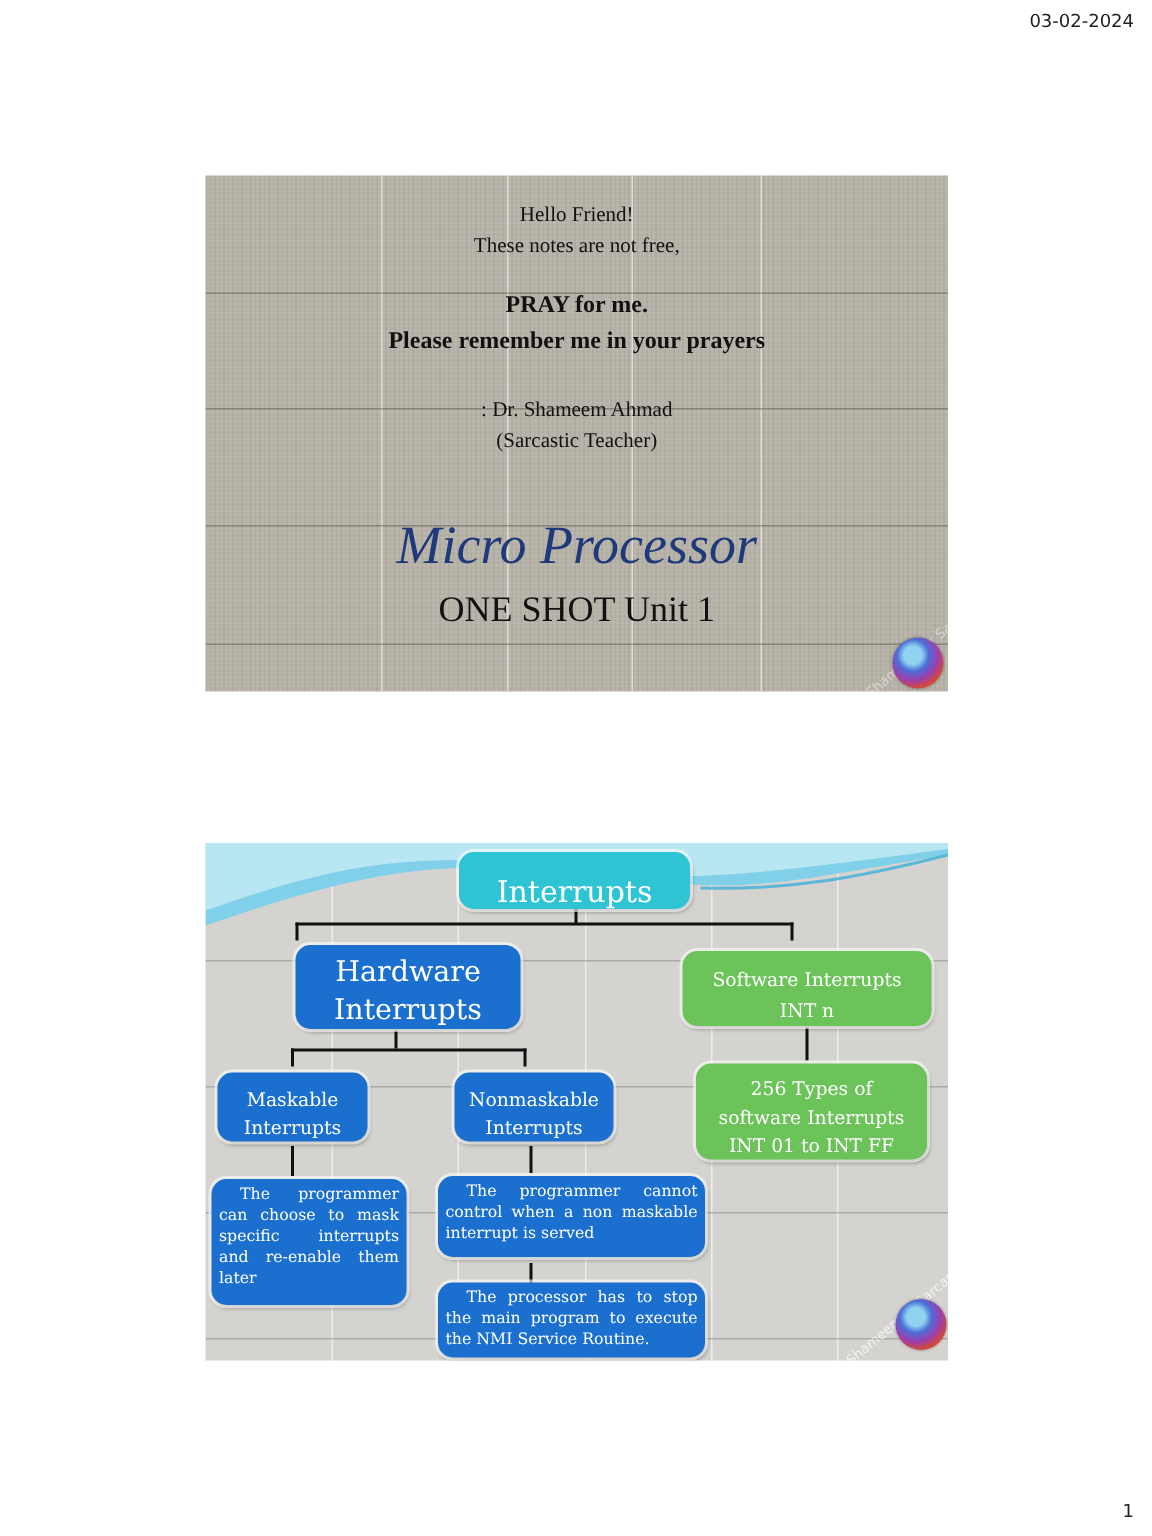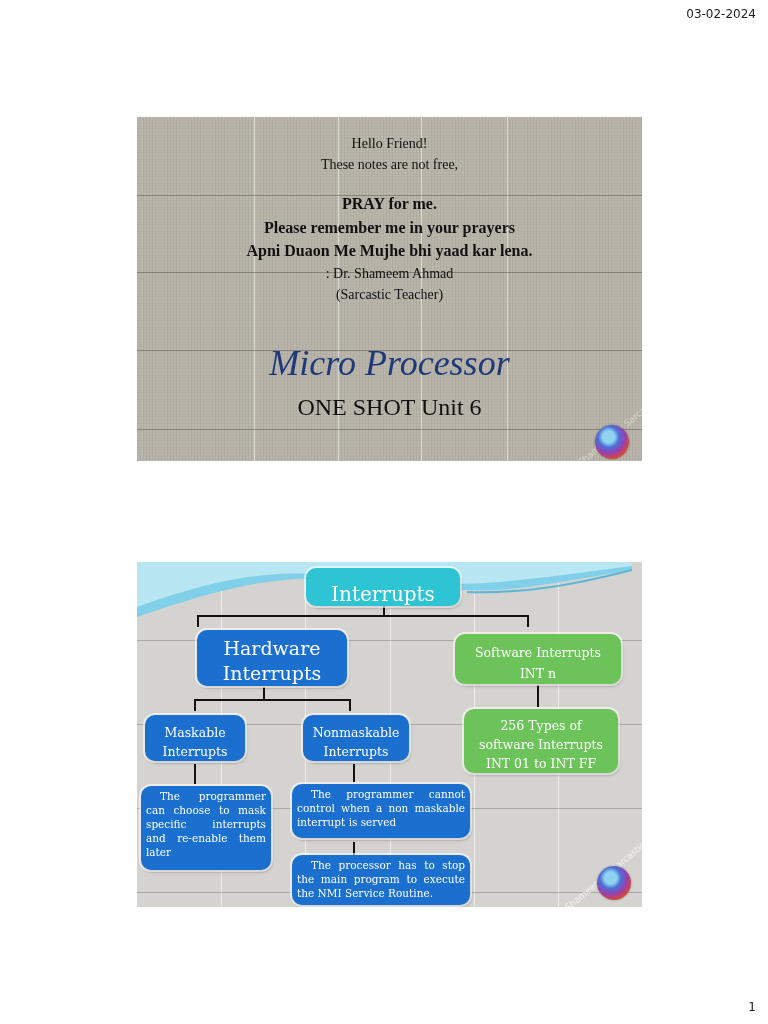--- a/index.html
+++ b/index.html
@@ -9,21 +9,21 @@
   }
   .page-date {
     position:absolute; top:7px; right:12px; font-family:"DejaVu Sans", sans-serif;
     font-size:12px; color:#222;
   }
   .page-num {
     position:absolute; bottom:10px; right:12px; font-family:"DejaVu Sans", sans-serif;
     font-size:12px; color:#222;
   }
   .slide {
-    position:absolute; left:137px; width:495px; overflow:hidden;padding-left:10px;
+    position:absolute; left:137px; width:495px; overflow:hidden;
   }
   
   .slide1 {
     top:117px; height:344px;
     background-color:#b8b3a8;
     background-image:
       repeating-linear-gradient(0deg, rgba(255,255,255,0.06) 0 1px, transparent 1px 3px),
       repeating-linear-gradient(90deg, rgba(0,0,0,0.05) 0 1px, transparent 1px 3px);
   }
   .grid-v { position:absolute; top:0; bottom:0; width:1px; background:rgba(255,255,255,0.55); }
@@ -80,26 +80,25 @@
   <div class="grid-v" style="left:370px"></div>
   <div class="grid-h" style="top:78px"></div>
   <div class="grid-h" style="top:155px"></div>
   <div class="grid-h" style="top:233px"></div>
   <div class="grid-h" style="top:312px"></div>
 
   <div class="s1-text s1-small" style="top:19px">Hello Friend!</div>
   <div class="s1-text s1-small" style="top:40px">These notes are not free,</div>
   <div class="s1-text s1-bold" style="top:80px">PRAY for me.</div>
   <div class="s1-text s1-bold" style="top:104px">Please remember me in your prayers</div>
-  <div class="s1-text s1-bold" style="top:127px">Apni Duaon Me Mujhe bhi yaad kar lena.</div>
   <div class="s1-text s1-small" style="top:149px">: Dr. Shameem Ahmad</div>
   <div class="s1-text s1-small" style="top:170px">(Sarcastic Teacher)</div>
 
   <div class="s1-text s1-title" style="top:225px">Micro Processor</div>
-  <div class="s1-text s1-sub" style="top:277px">ONE SHOT Unit 6</div>
+  <div class="s1-text s1-sub" style="top:277px">ONE SHOT Unit 1</div>
 
   <div class="watermark" style="left:418px; top:300px">@ShameemSir Sarcastic Teacher</div>
   <div class="logo" style="left:458px; top:308px"></div>
 </div>
 
 <div class="slide slide2">
   <div class="g2v" style="left:84px"></div>
   <div class="g2v" style="left:168px"></div>
   <div class="g2v" style="left:253px"></div>
   <div class="g2v" style="left:337px"></div>

